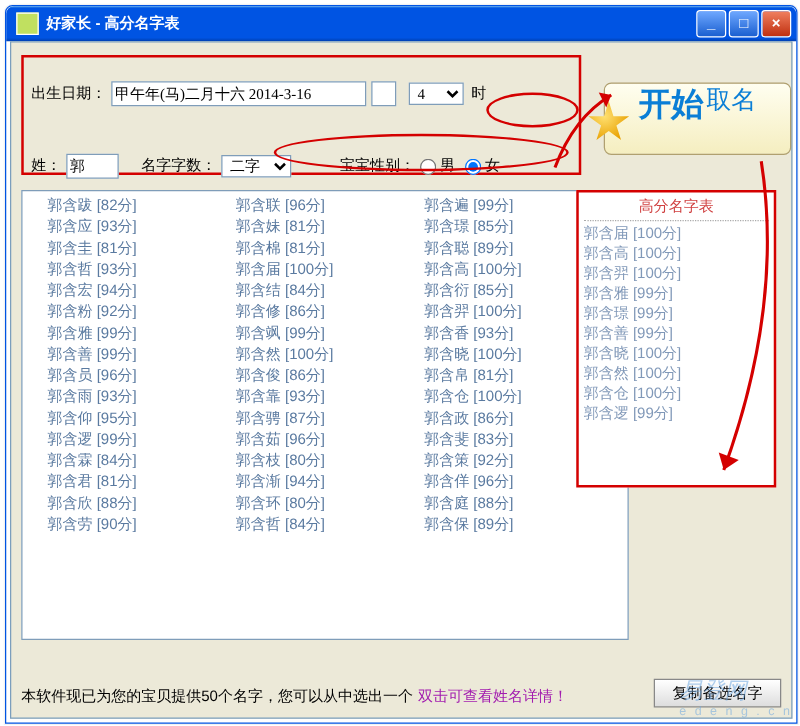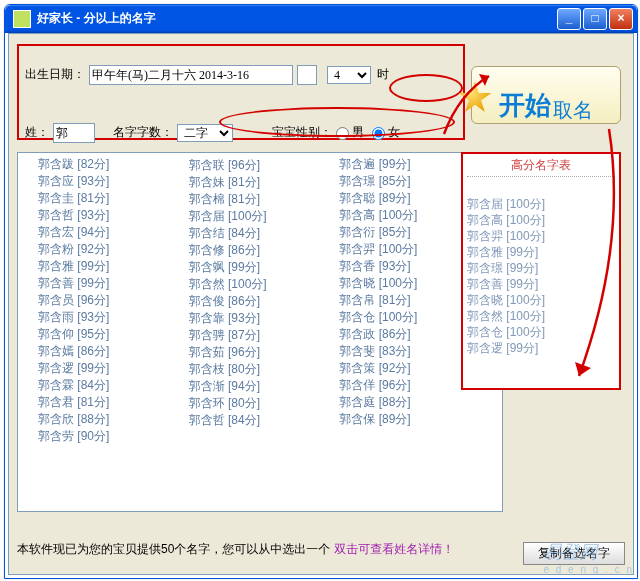--- a/index.html
+++ b/index.html
@@ -12,43 +12,43 @@
 .winbtn.close{background:linear-gradient(#f08060,#c03010)}
 .content{position:absolute;left:3px;right:3px;top:28px;bottom:3px;background:#ece9d8;border:1px solid #7b9ebd}
 .topbox{position:absolute;left:8px;top:10px;width:444px;height:92px;border:2px solid #d40000;background:#ece9d8}
 .row{display:flex;align-items:center;height:26px;padding:16px 6px}
 .lbl{color:#000;margin-right:4px}
 input.txt,select.sel{font:12px "SimSun";border:1px solid #7f9db9;background:#fff;height:18px;padding:0 2px}
 input.txt{width:auto}
 .sel{height:20px}
 .chk{margin:0 3px 0 0;vertical-align:middle}
 .oval{position:absolute;border:2px solid #d40000;border-radius:50%/50%;pointer-events:none}
-.startbtn{position:absolute;right:12px;top:32px;width:148px;height:56px;border:1px solid #b0a070;border-radius:6px;background:linear-gradient(#fffef0,#f5eec0);display:flex;align-items:flex-end;justify-content:center;cursor:pointer}
+.startbtn{position:absolute;right:0;top:32px;width:148px;height:56px;border:1px solid #b0a070;border-radius:6px;background:linear-gradient(#fffef0,#f5eec0);display:flex;align-items:flex-start;justify-content:center;cursor:pointer}
 .star{position:absolute;left:-14px;top:14px;width:34px;height:34px;background:radial-gradient(circle at 40% 35%,#ffe070,#e8a000 70%);clip-path:polygon(50% 0%,61% 35%,98% 35%,68% 57%,79% 91%,50% 70%,21% 91%,32% 57%,2% 35%,39% 35%)}
 .starttxt1{color:#0a7ed6;font-size:26px;font-weight:bold;font-family:"SimHei","黑体"}
 .starttxt2{color:#0a7ed6;font-size:20px;margin-left:2px;font-family:"SimHei"}
 .listpane{position:absolute;left:8px;top:118px;width:444px;height:350px;background:#fff;border:1px solid #7f9db9;overflow:hidden;padding:4px 20px;column-count:3;column-gap:8px}
 .nameitem{color:#5a7aa0;white-space:nowrap;height:17px}
 .highpane{position:absolute;right:12px;top:118px;width:148px;height:230px;background:#fff;border:2px solid #d40000;padding:2px 4px}
-.highhdr{color:#d04040;text-align:center;border-bottom:1px dotted #aaa;padding:2px 0;margin-bottom:20px}
+.highhdr{color:#d04040;text-align:center;border-bottom:1px dotted #aaa;padding:2px 0;margin-bottom:2px}
 .highitem{color:#8098b8;height:16px}
-.bottombar{position:absolute;left:8px;right:8px;bottom:8px;height:24px;display:flex;align-items:flex-start}
+.bottombar{position:absolute;left:8px;right:8px;bottom:8px;height:24px;display:flex;align-items:flex-end}
 .bottombar .gray{color:#a21caf;margin-left:4px}
 .copybtn{margin-left:auto;padding:2px 14px;border:1px solid #888;background:linear-gradient(#fff,#ddd);cursor:pointer;font:12px "SimSun"}
 svg.arrow{position:absolute;pointer-events:none}
 .watermark{position:absolute;right:6px;bottom:6px;color:#6fa8e0;font:italic 18px "SimSun";opacity:.55;pointer-events:none}
 .watermark small{font:10px sans-serif;color:#6fa8e0;letter-spacing:2px;display:block;text-align:center}
 </style>
 </head>
 <body>
 
 <div class="win">
   <div class="titlebar">
     <div class="ticon"></div>
-    <div class="ttxt">好家长 - 分以上的名字</div>
+    <div class="ttxt">好家长 - 高分名字表</div>
     <div class="winbtns">
       <div class="winbtn">_</div>
       <div class="winbtn">□</div>
       <div class="winbtn close">×</div>
     </div>
   </div>
   <div class="content">
     <div class="topbox">
       <div class="row">
         <span class="lbl">出生日期：</span>
@@ -94,21 +94,20 @@
         <div class="nameitem">郭含应   [93分]</div>
         <div class="nameitem">郭含圭   [81分]</div>
         <div class="nameitem">郭含哲   [93分]</div>
         <div class="nameitem">郭含宏   [94分]</div>
         <div class="nameitem">郭含粉   [92分]</div>
         <div class="nameitem">郭含雅   [99分]</div>
         <div class="nameitem">郭含善   [99分]</div>
         <div class="nameitem">郭含员   [96分]</div>
         <div class="nameitem">郭含雨   [93分]</div>
         <div class="nameitem">郭含仰   [95分]</div>
-        <div class="nameitem">郭含嫣   [86分]</div>
         <div class="nameitem">郭含逻   [99分]</div>
         <div class="nameitem">郭含霖   [84分]</div>
         <div class="nameitem">郭含君   [81分]</div>
         <div class="nameitem">郭含欣   [88分]</div>
         <div class="nameitem">郭含劳   [90分]</div>
         <div class="nameitem">郭含联   [96分]</div>
         <div class="nameitem">郭含妹   [81分]</div>
         <div class="nameitem">郭含棉   [81分]</div>
         <div class="nameitem">郭含届   [100分]</div>
         <div class="nameitem">郭含结   [84分]</div>

